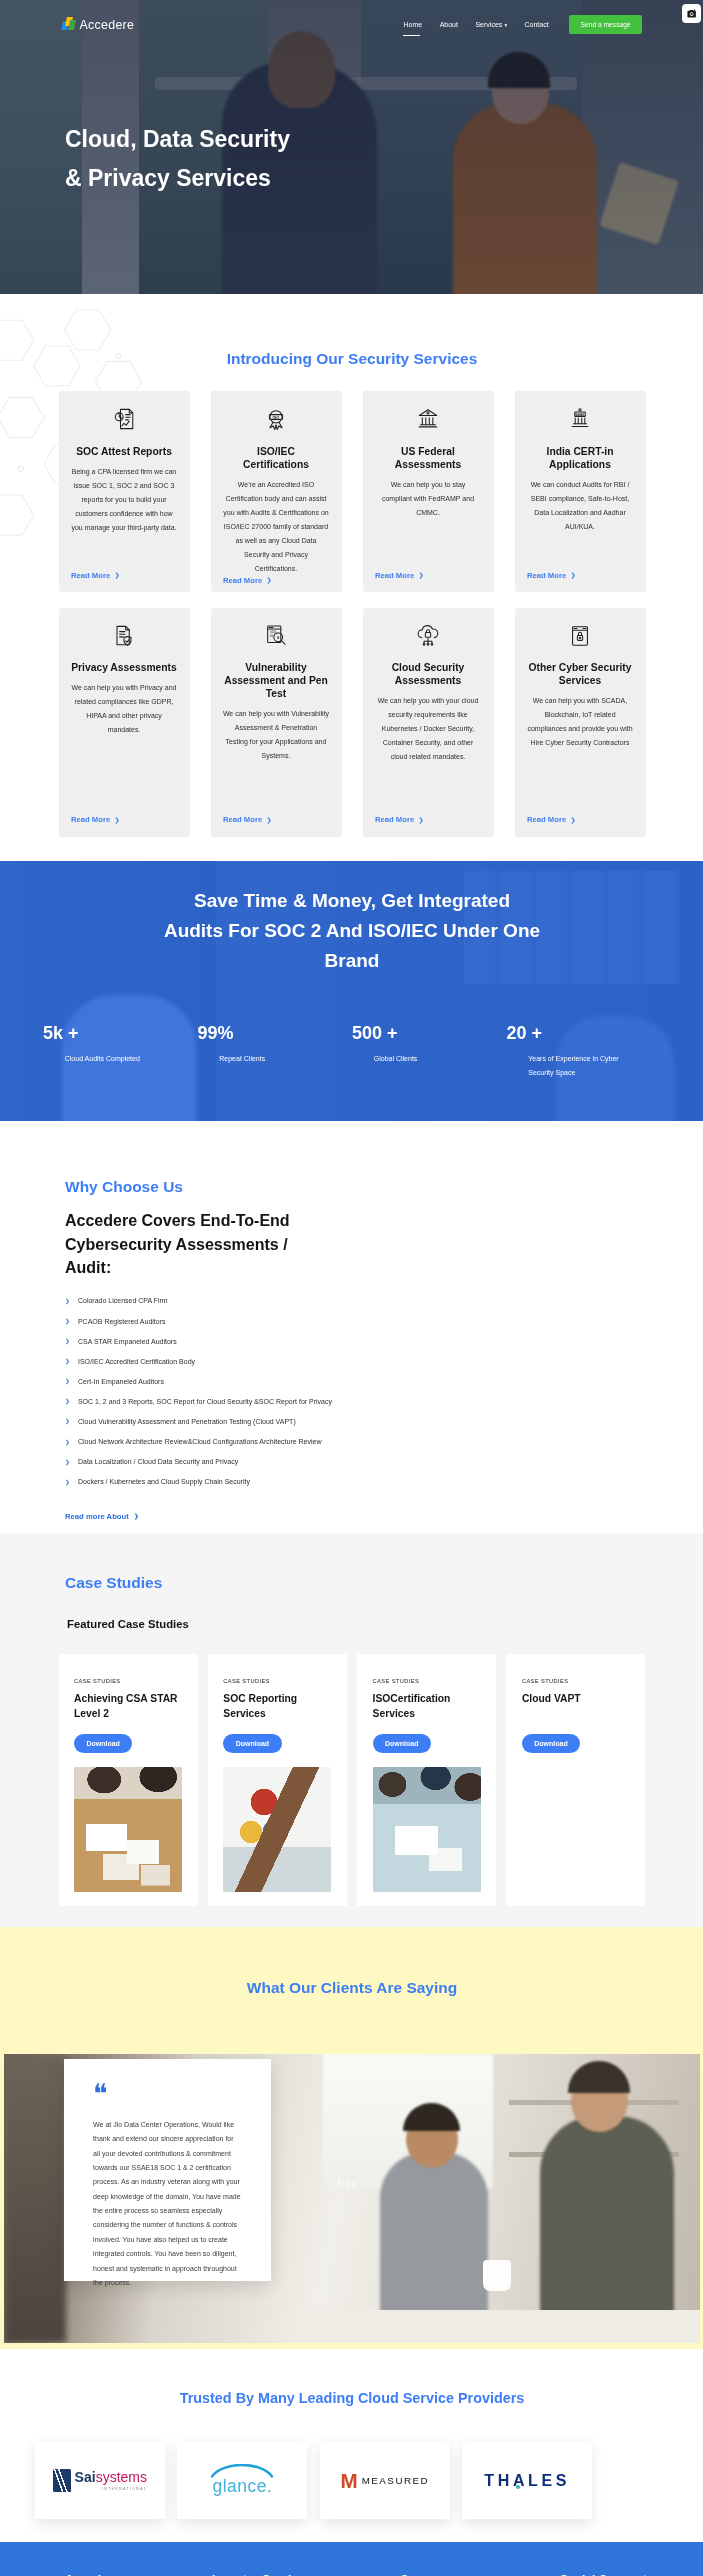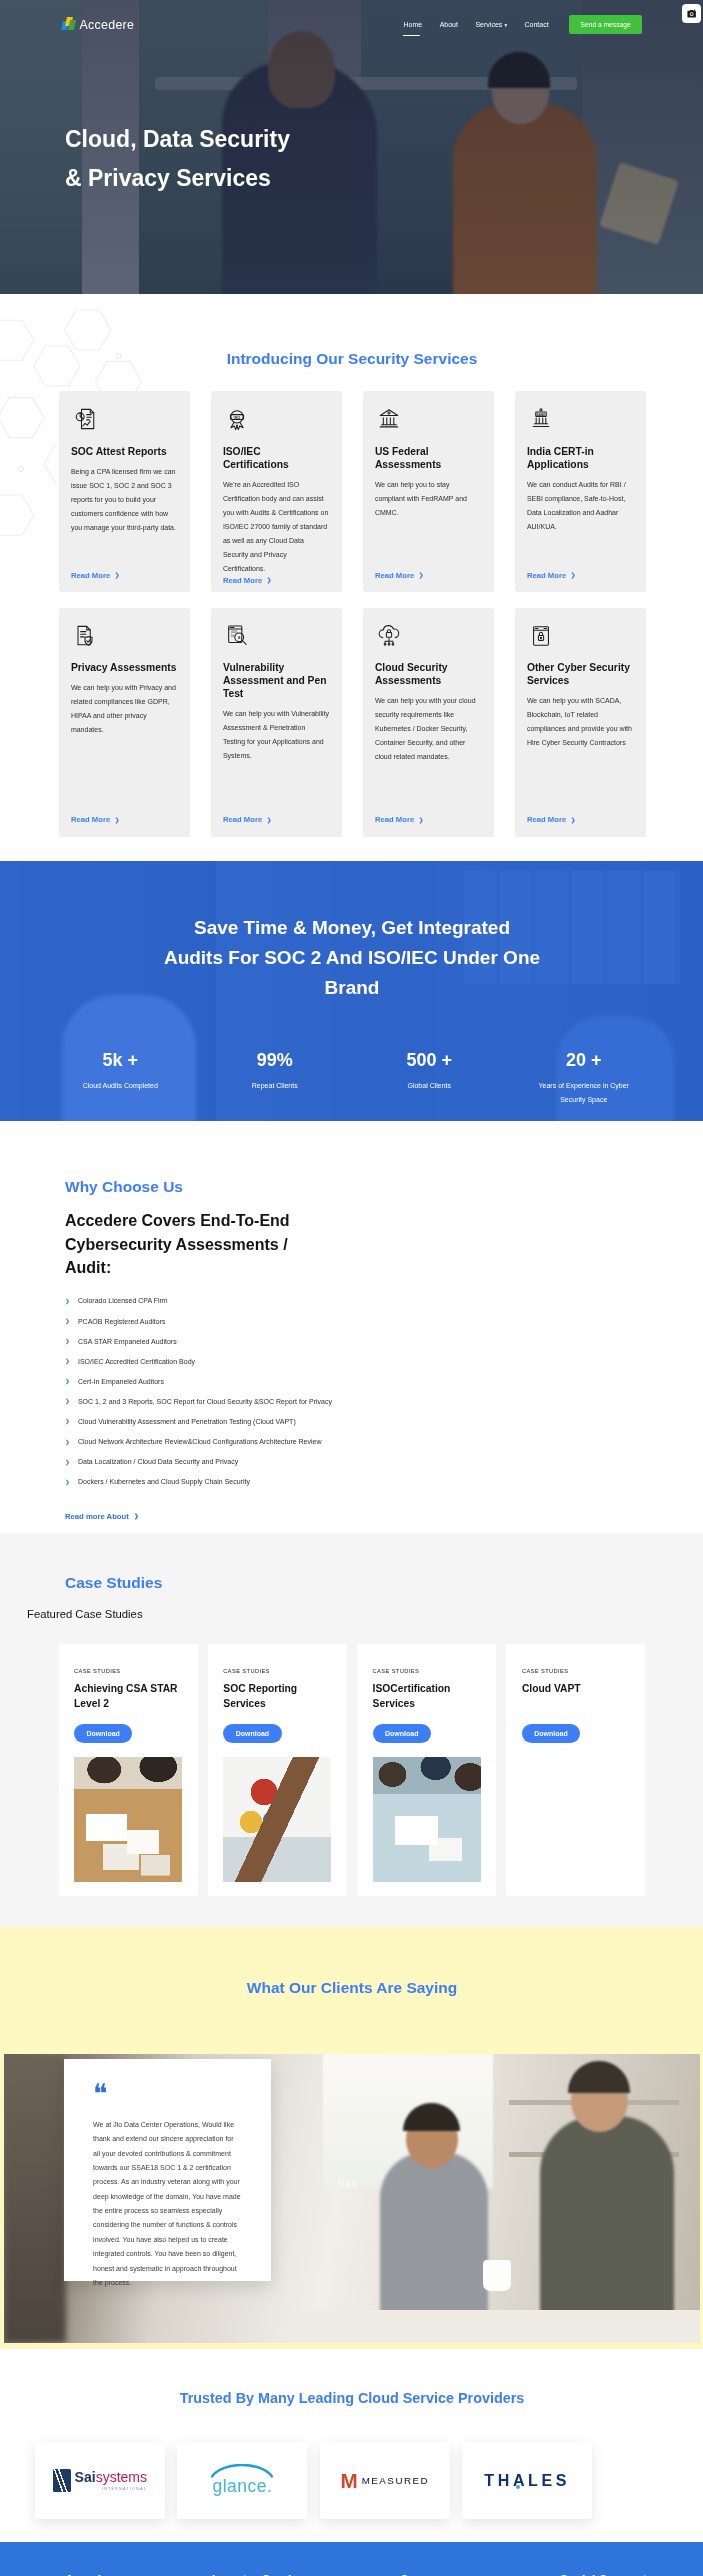--- a/index.html
+++ b/index.html
@@ -40,62 +40,62 @@
   .nav-caret { font-size:5.2px; margin-left:2.1px; }
   .cta-btn { margin-left:3.1px; background:#43c13e; color:#fff; font-size:6.7px; padding:5.7px 11.3px; border-radius:2.1px; border:none; cursor:pointer; font-family:inherit; }
   .shot-btn { position:absolute; top:4.1px; right:3.1px; width:18.5px; height:18.5px; background:#fff; border-radius:4.1px; z-index:9; display:flex; align-items:center; justify-content:center; }
 
   .hero-title { position:absolute; left:65px; top:120px; z-index:4; color:#fff; font-size:23px; font-weight:700; line-height:1.7; }
 
   
   .services { position:relative; height:567px; background:#fff; overflow:hidden; }
   .hex-pattern { position:absolute; left:-10.3px; top:5.2px; opacity:.65; }
   .sec-title { text-align:center; color:#3d7ef7; font-size:15.5px; font-weight:700; padding-top:56px; position:relative; z-index:2; }
-  .svc-grid { width:587px; margin:23px auto 8px; display:flex; gap:21px; position:relative; z-index:2; }
+  .svc-grid { width:587px; margin:23px auto 8px; display:flex; gap:21px; position:relative; z-index:2;text-align:center; }
   .svc-grid + .svc-grid { margin-top:15.5px; }
   .svc-card { width:139px; background:#efefef; border-radius:3.1px; padding:14.4px 12.4px 12.4px; display:flex; flex-direction:column; }
   .row1 .svc-card { height:201px; } .row2 .svc-card { height:229px; }
   .svc-icon { display:block; margin-bottom:10.3px; }
   .svc-icon svg { stroke:#1f1f1f; fill:none; stroke-width:2.4; stroke-linecap:round; stroke-linejoin:round; }
   .svc-title { font-size:10.3px; font-weight:700; color:#161616; line-height:1.25; margin-bottom:6.2px; }
   .svc-body { font-size:7px; color:#2e2e2e; line-height:2.0; }
   .read-more { margin-top:auto; color:#3d7ef7; font-weight:700; font-size:7.7px; display:flex; align-items:center; }
   .read-more .chev { font-style:normal; font-size:5.7px; margin-left:4.6px; }
 
   
   .banner { position:relative; height:260px; overflow:hidden; background:#37352f; }
   .banner-bg div{position:absolute;}
   .bb1{left:0;top:0;width:216px;height:100%;background:linear-gradient(90deg,#4a443c,#2e2a26);}
   .bb2{left:216px;top:0;width:216px;height:100%;background:linear-gradient(90deg,#57504a,#3a352f);}
   .bb3{left:433px;top:0;width:271px;height:100%;background:linear-gradient(90deg,#45403a,#2a2724);}
   .bb-fig1{left:62px;top:134px;width:134px;height:129px;background:#c9cdd2;border-radius:52px 52px 0 0;filter:blur(2.1px);}
   .bb-fig2{left:556px;top:155px;width:118px;height:108px;background:#7d8793;border-radius:46px 46px 0 0;filter:blur(2.1px);}
   .bb-grid{left:464px;top:10.3px;width:216px;height:113px;background:repeating-linear-gradient(90deg,#6b655c 0 31px,#49443d 31px 36px),repeating-linear-gradient(0deg,rgba(0,0,0,.25) 0 26px,transparent 26px 31px);filter:blur(0.5px);}
   .banner-overlay{position:absolute;inset:0;background:rgba(44,106,221,.88);}
-  .banner-inner { position:relative; z-index:3; padding-top:52px; }
+  .banner-inner { position:relative; z-index:3; padding-top:25px; }
   .banner-title { color:#fff; text-align:center; font-size:19px; font-weight:700; line-height:1.58; }
   .stats { width:618px; margin:47px auto 0; display:flex; }
-  .stat { flex:1; text-align:center; color:#fff; }
+  .stat { flex:1; text-align:left; color:#fff; }
   .stat-value { font-size:18px; font-weight:700; }
   .stat-label { font-size:7px; margin:8.2px auto 0; line-height:1.9; max-width:111px; }
 
   
   .why { height:412px; background:#fff; padding:57px 0 0 65px; }
   .why-title { color:#3d7ef7; font-size:15.5px; font-weight:700; }
   .why-sub { margin-top:13.4px; font-size:16px; font-weight:700; color:#141414; line-height:1.45; max-width:263px; }
   .why-list { list-style:none; margin-top:16.5px; }
   .why-li { display:flex; font-size:7px; color:#2e2e2e; line-height:1.7; margin-bottom:8.2px; max-width:319px; }
   .bchev { font-style:normal; color:#2d6fe0; font-size:5.7px; margin-right:8.2px; margin-top:1.5px; }
   .why-more { display:inline-flex; align-items:center; margin-top:15.5px; color:#2d6fe0; font-weight:700; font-size:7.7px; }
   .why-more .chev { font-style:normal; font-size:5.7px; margin-left:5.2px; }
 
   
   .cases { height:394px; background:#f5f5f5; padding-top:41px; }
   .cases-title { color:#3d7ef7; font-size:15.5px; font-weight:700; padding-left:65px; }
-  .cases-sub { font-size:11.3px; font-weight:400; color:#141414; padding-left:27px; margin-top:16px; }
+  .cases-sub { font-size:11.3px; font-weight:700; color:#141414; padding-left:67px; margin-top:26px; }
   .case-grid { width:587px; margin:24px auto 0; display:flex; gap:10.3px; }
   .case-card { width:139px; height:252px; background:#fff; border-radius:1.5px; padding:24px 15.5px 14.4px; display:flex; flex-direction:column; }
   .case-label { font-size:5.7px; letter-spacing:0.4px; color:#222; }
   .case-title { font-size:10.3px; font-weight:700; color:#151515; line-height:1.45; margin-top:8.2px; min-height:31px; }
   .dl-btn { align-self:flex-start; background:#3d7ef7; color:#fff; border:none; font-family:inherit; font-size:7px; font-weight:700; padding:5.7px 12.4px; border-radius:10.8px; margin-top:11.3px; cursor:pointer; }
   .case-img { margin-top:14.4px; width:108px; height:126px; border-radius:1px; background-repeat:no-repeat; }
   .ci1 { background-color:#c49a62;
     background-image:
       radial-gradient(ellipse 28px 23px at 28% 10%, #3a2e26 0 60%, transparent 61%),
       radial-gradient(ellipse 31px 25px at 78% 8%, #2e2620 0 60%, transparent 61%),

